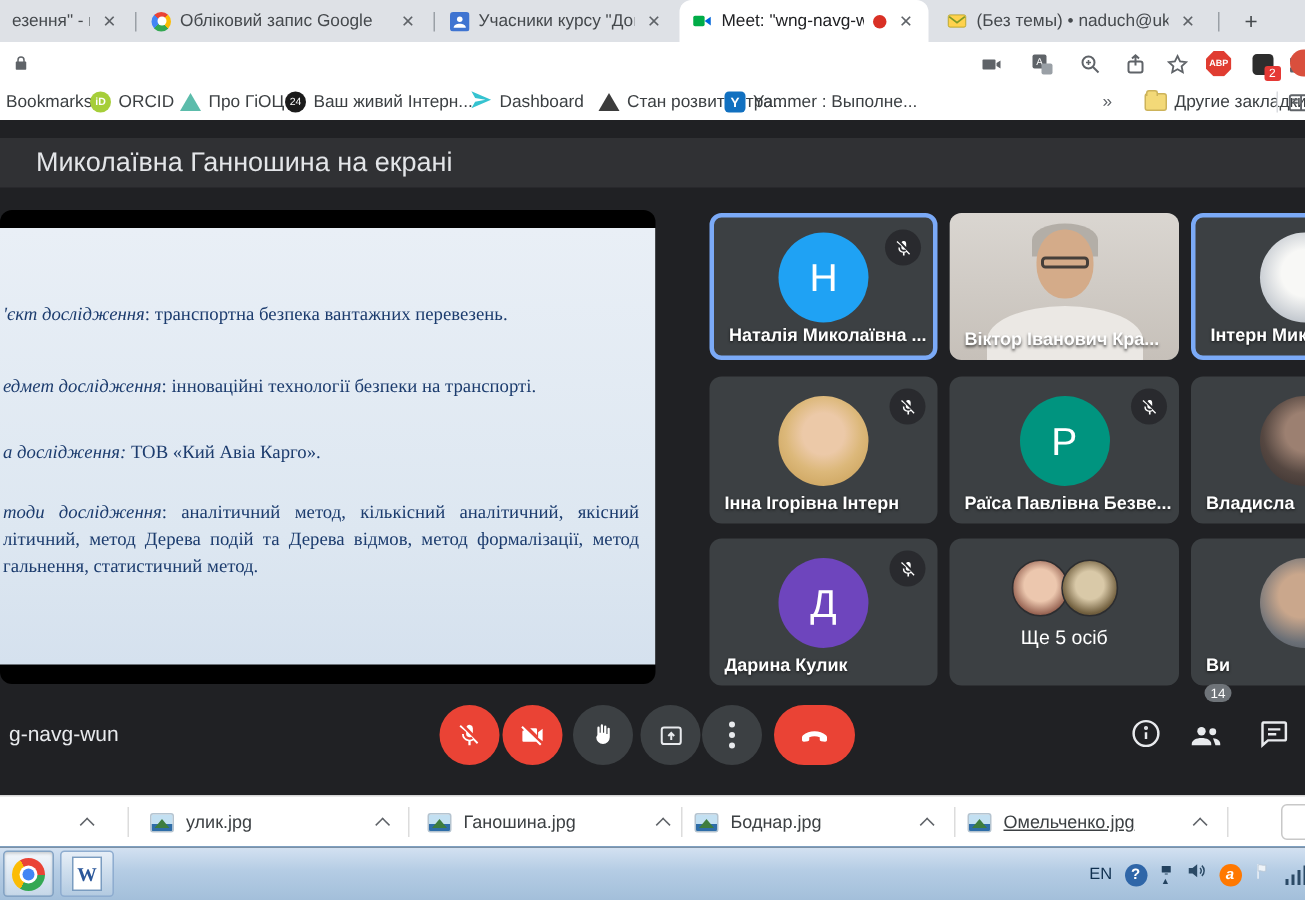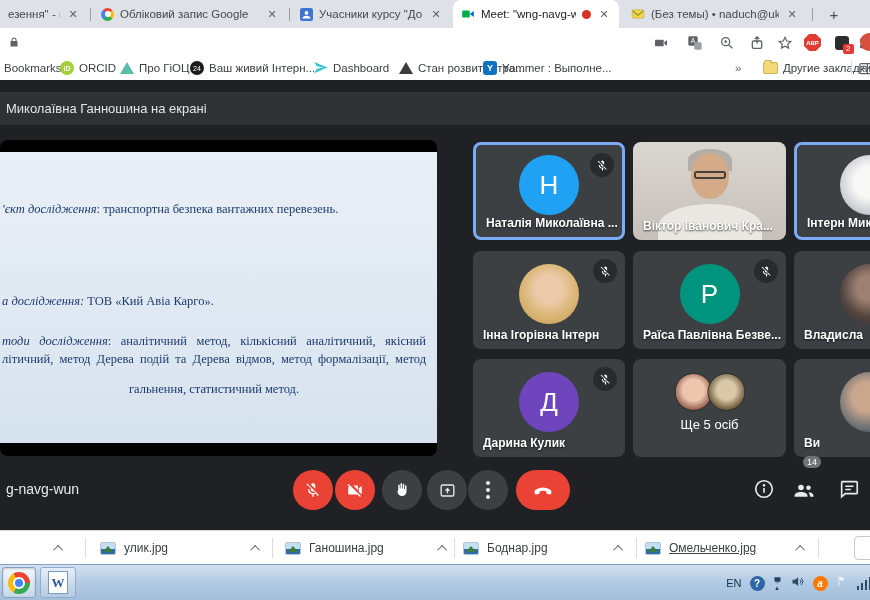--- a/index.html
+++ b/index.html
@@ -49,21 +49,21 @@
   .tri-dark{width:0;height:0;border-left:7px solid transparent;border-right:7px solid transparent;border-bottom:12px solid #3c3c3c;}
   .ysq{width:14px;height:14px;border-radius:3px;background:#1170c0;color:#fff;font-size:9px;font-weight:bold;
     display:flex;align-items:center;justify-content:center;}
   .folder{width:15px;height:12px;background:#f3d978;border:1px solid #cdb35a;border-radius:2px;position:relative;}
   .folder::before{content:"";position:absolute;top:-3px;left:0;width:6px;height:3px;background:#f3d978;border:1px solid #cdb35a;border-bottom:none;border-radius:2px 2px 0 0;}
   .bsep{position:absolute;top:5px;width:1px;height:14px;background:#dadce0;}
 
   
   .meet{position:absolute;top:80px;left:0;width:870px;height:450px;background:#202124;overflow:hidden;}
   .banner{position:absolute;top:12px;left:0;width:870px;height:33px;background:#303134;
-    display:flex;align-items:center;padding-left:6px;font-size:13px;color:#e3e5e8;}
+    display:flex;align-items:center;padding-left:24px;font-size:18px;color:#e3e5e8;}
 
   .slide-tile{position:absolute;left:0;top:60px;width:437px;height:316px;background:#000;border-radius:8px;overflow:hidden;}
   .slide{position:absolute;left:0;top:12px;width:437px;height:291px;
     background:linear-gradient(180deg,#e9eff6 0%,#dde7f1 70%,#d5e1ee 100%);}
   .sp{position:absolute;left:2px;right:11px;margin:0;font-family:"Liberation Serif",serif;
     font-size:12.5px;line-height:18px;color:#1c3c6e;}
   .sp i{font-style:italic;}
   .just{text-align:justify;text-align-last:justify;}
 
   .tile{position:absolute;width:152px;height:98px;background:#3c4043;border-radius:8px;overflow:hidden;}
@@ -290,24 +290,25 @@
   </div>
 
   <div class="meet">
     <div class="banner">
       <span>Миколаївна Ганношина на екрані</span>
     </div>
 
     <div class="slide-tile">
       <div class="slide">
         <p class="sp" style="top:48px;"><i>'єкт дослідження</i><span>: транспортна безпека вантажних перевезень.</span></p>
+        <p class="sp" style="top:96px;"><i>едмет дослідження</i><span>: інноваційні технології безпеки на транспорті.</span></p>
         <p class="sp" style="top:140px;"><i>а дослідження:</i><span> ТОВ «Кий Авіа Карго».</span></p>
         <p class="sp just" style="top:180px;"><i>тоди дослідження</i><span>: аналітичний метод, кількісний аналітичний, якісний</span></p>
         <p class="sp just" style="top:198px;">літичний, метод Дерева подій та Дерева відмов, метод формалізації, метод</p>
-        <p class="sp" style="top:228px;text-align:center;">гальнення, статистичний метод.</p>
+        <p class="sp" style="top:216px;">гальнення, статистичний метод.</p>
       </div>
     </div>
 
     <div class="tile hl" style="left:473px;top:62px;">
       <span class="avatar" style="background: rgb(31, 162, 244);">Н</span>
       <span class="micoff">
         <svg viewBox="0 0 24 24" width="13" height="13" fill="#fff">
             <path d="M15 11V6a3 3 0 0 0-5.7-1.3L15 10.4zM9.3 9.6 9 9.3V11a3 3 0 0 0 4.6 2.5l1.5 1.5A5 5 0 0 1 7 11H5.3a6.7 6.7 0 0 0 5.7 6.6V21h2v-3.4a6.6 6.6 0 0 0 2.4-.9l3.2 3.2 1.2-1.2L4.3 3.2 3.1 4.4z"></path>
           </svg>
       </span>

